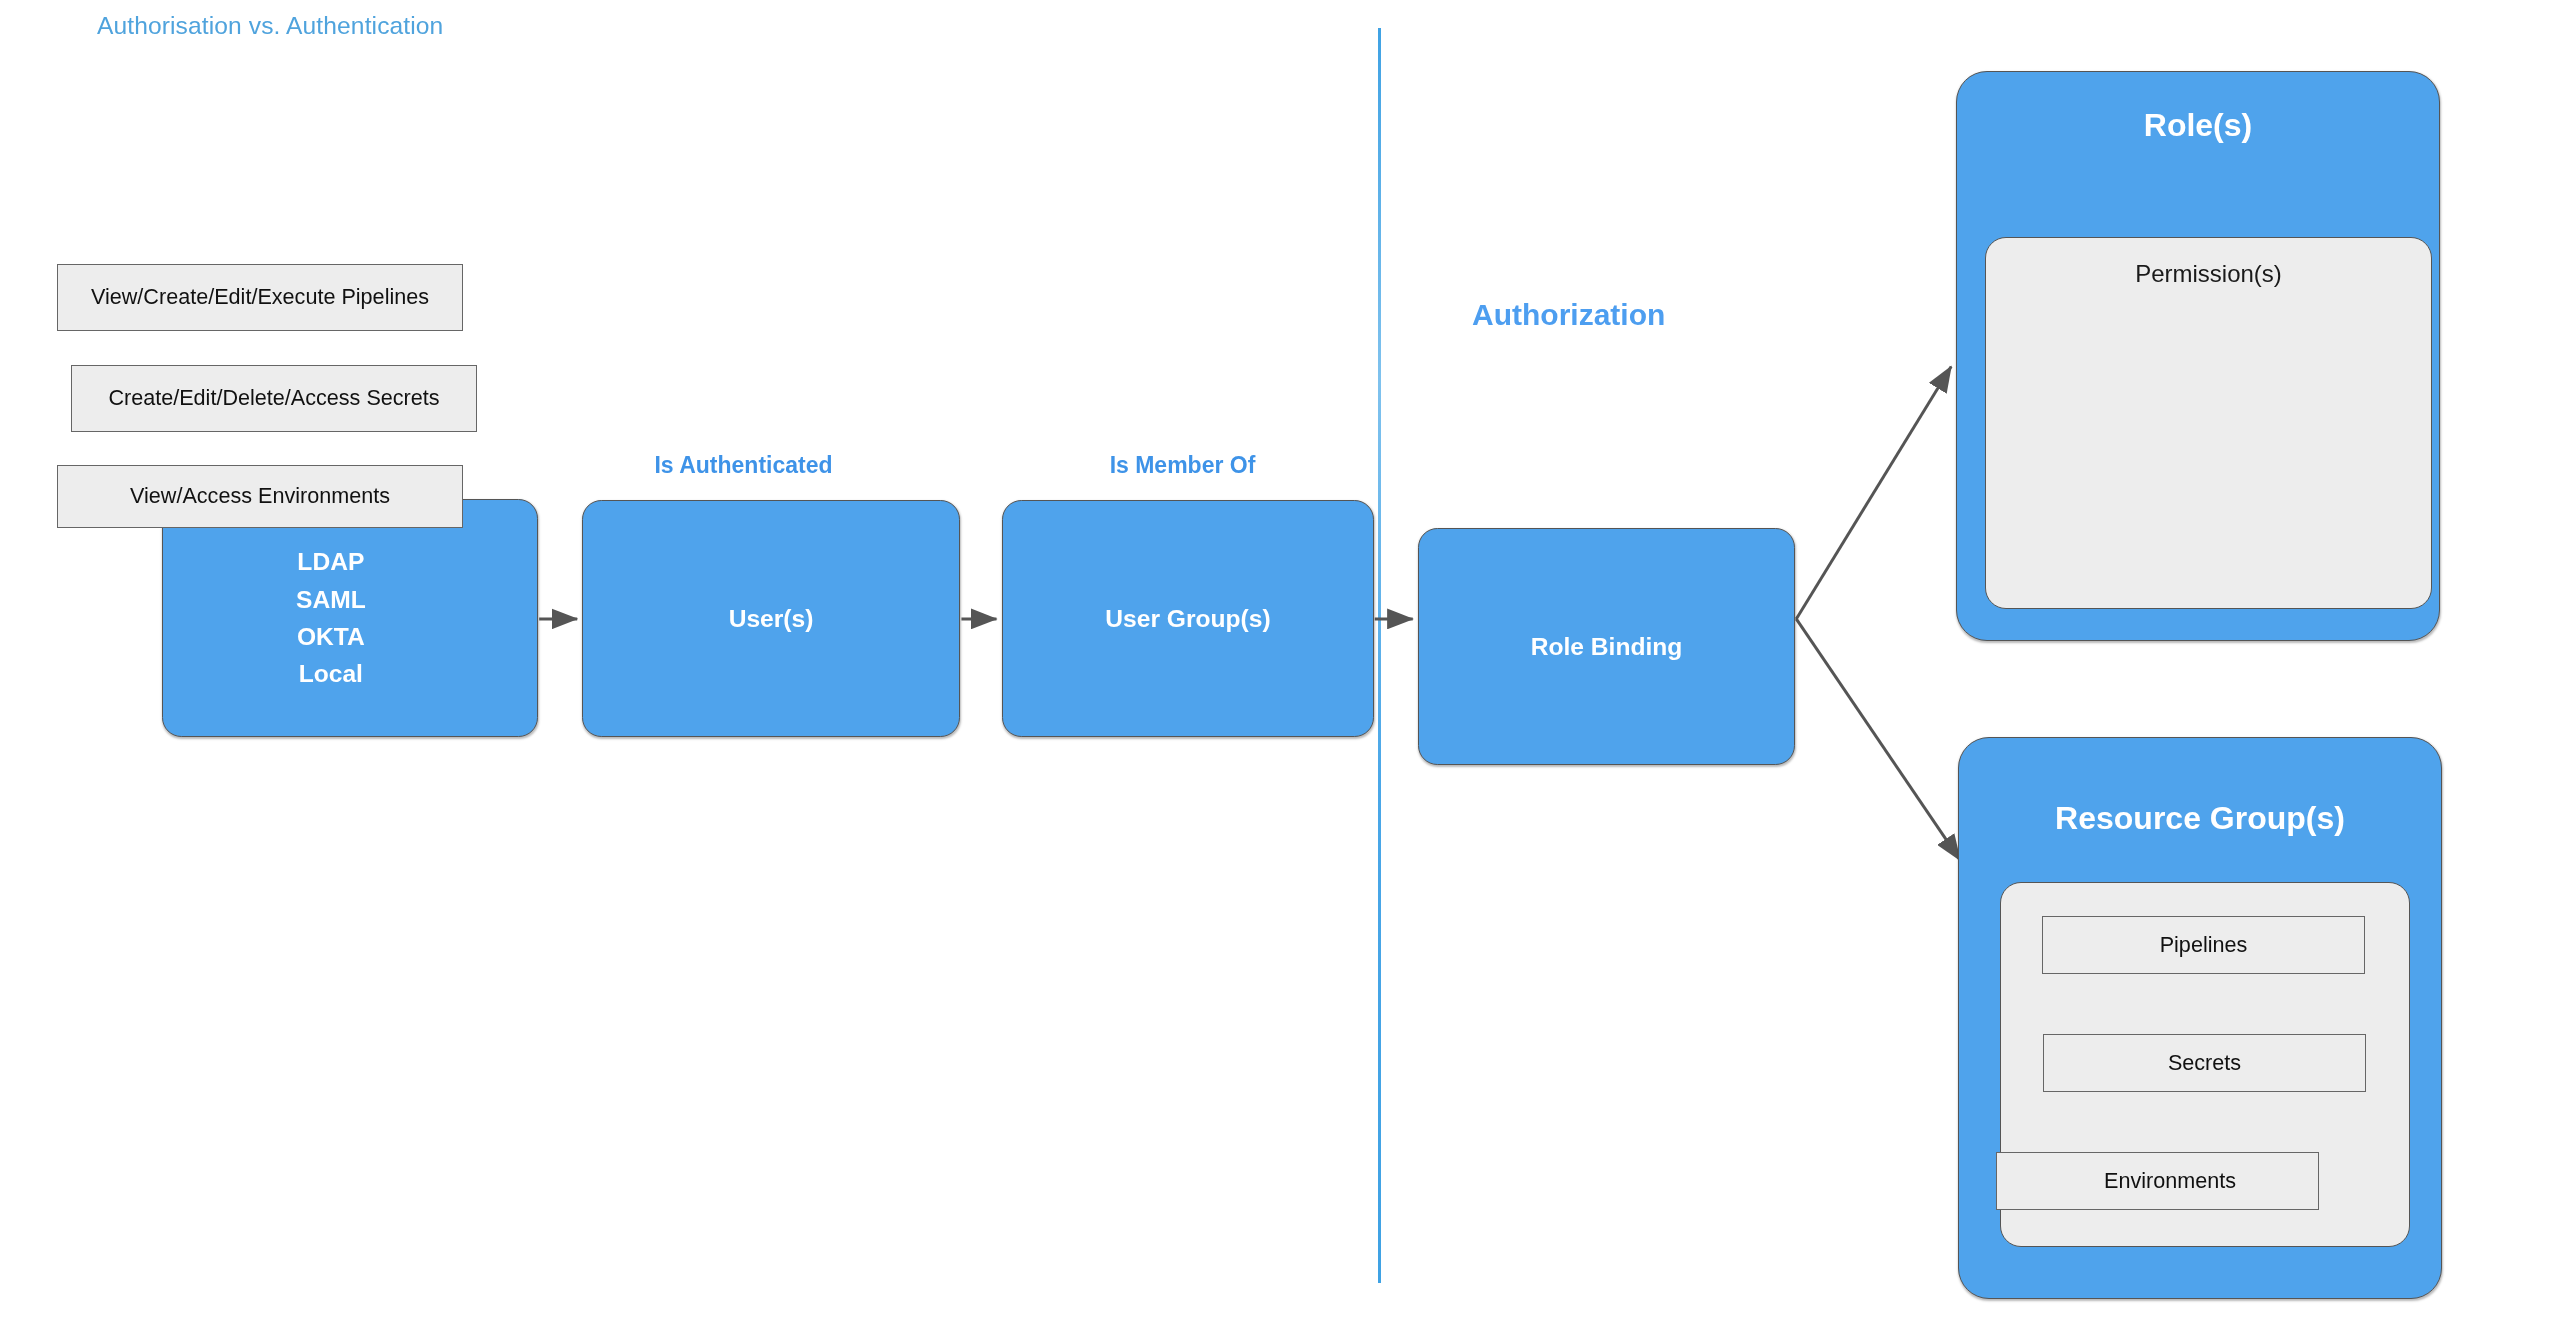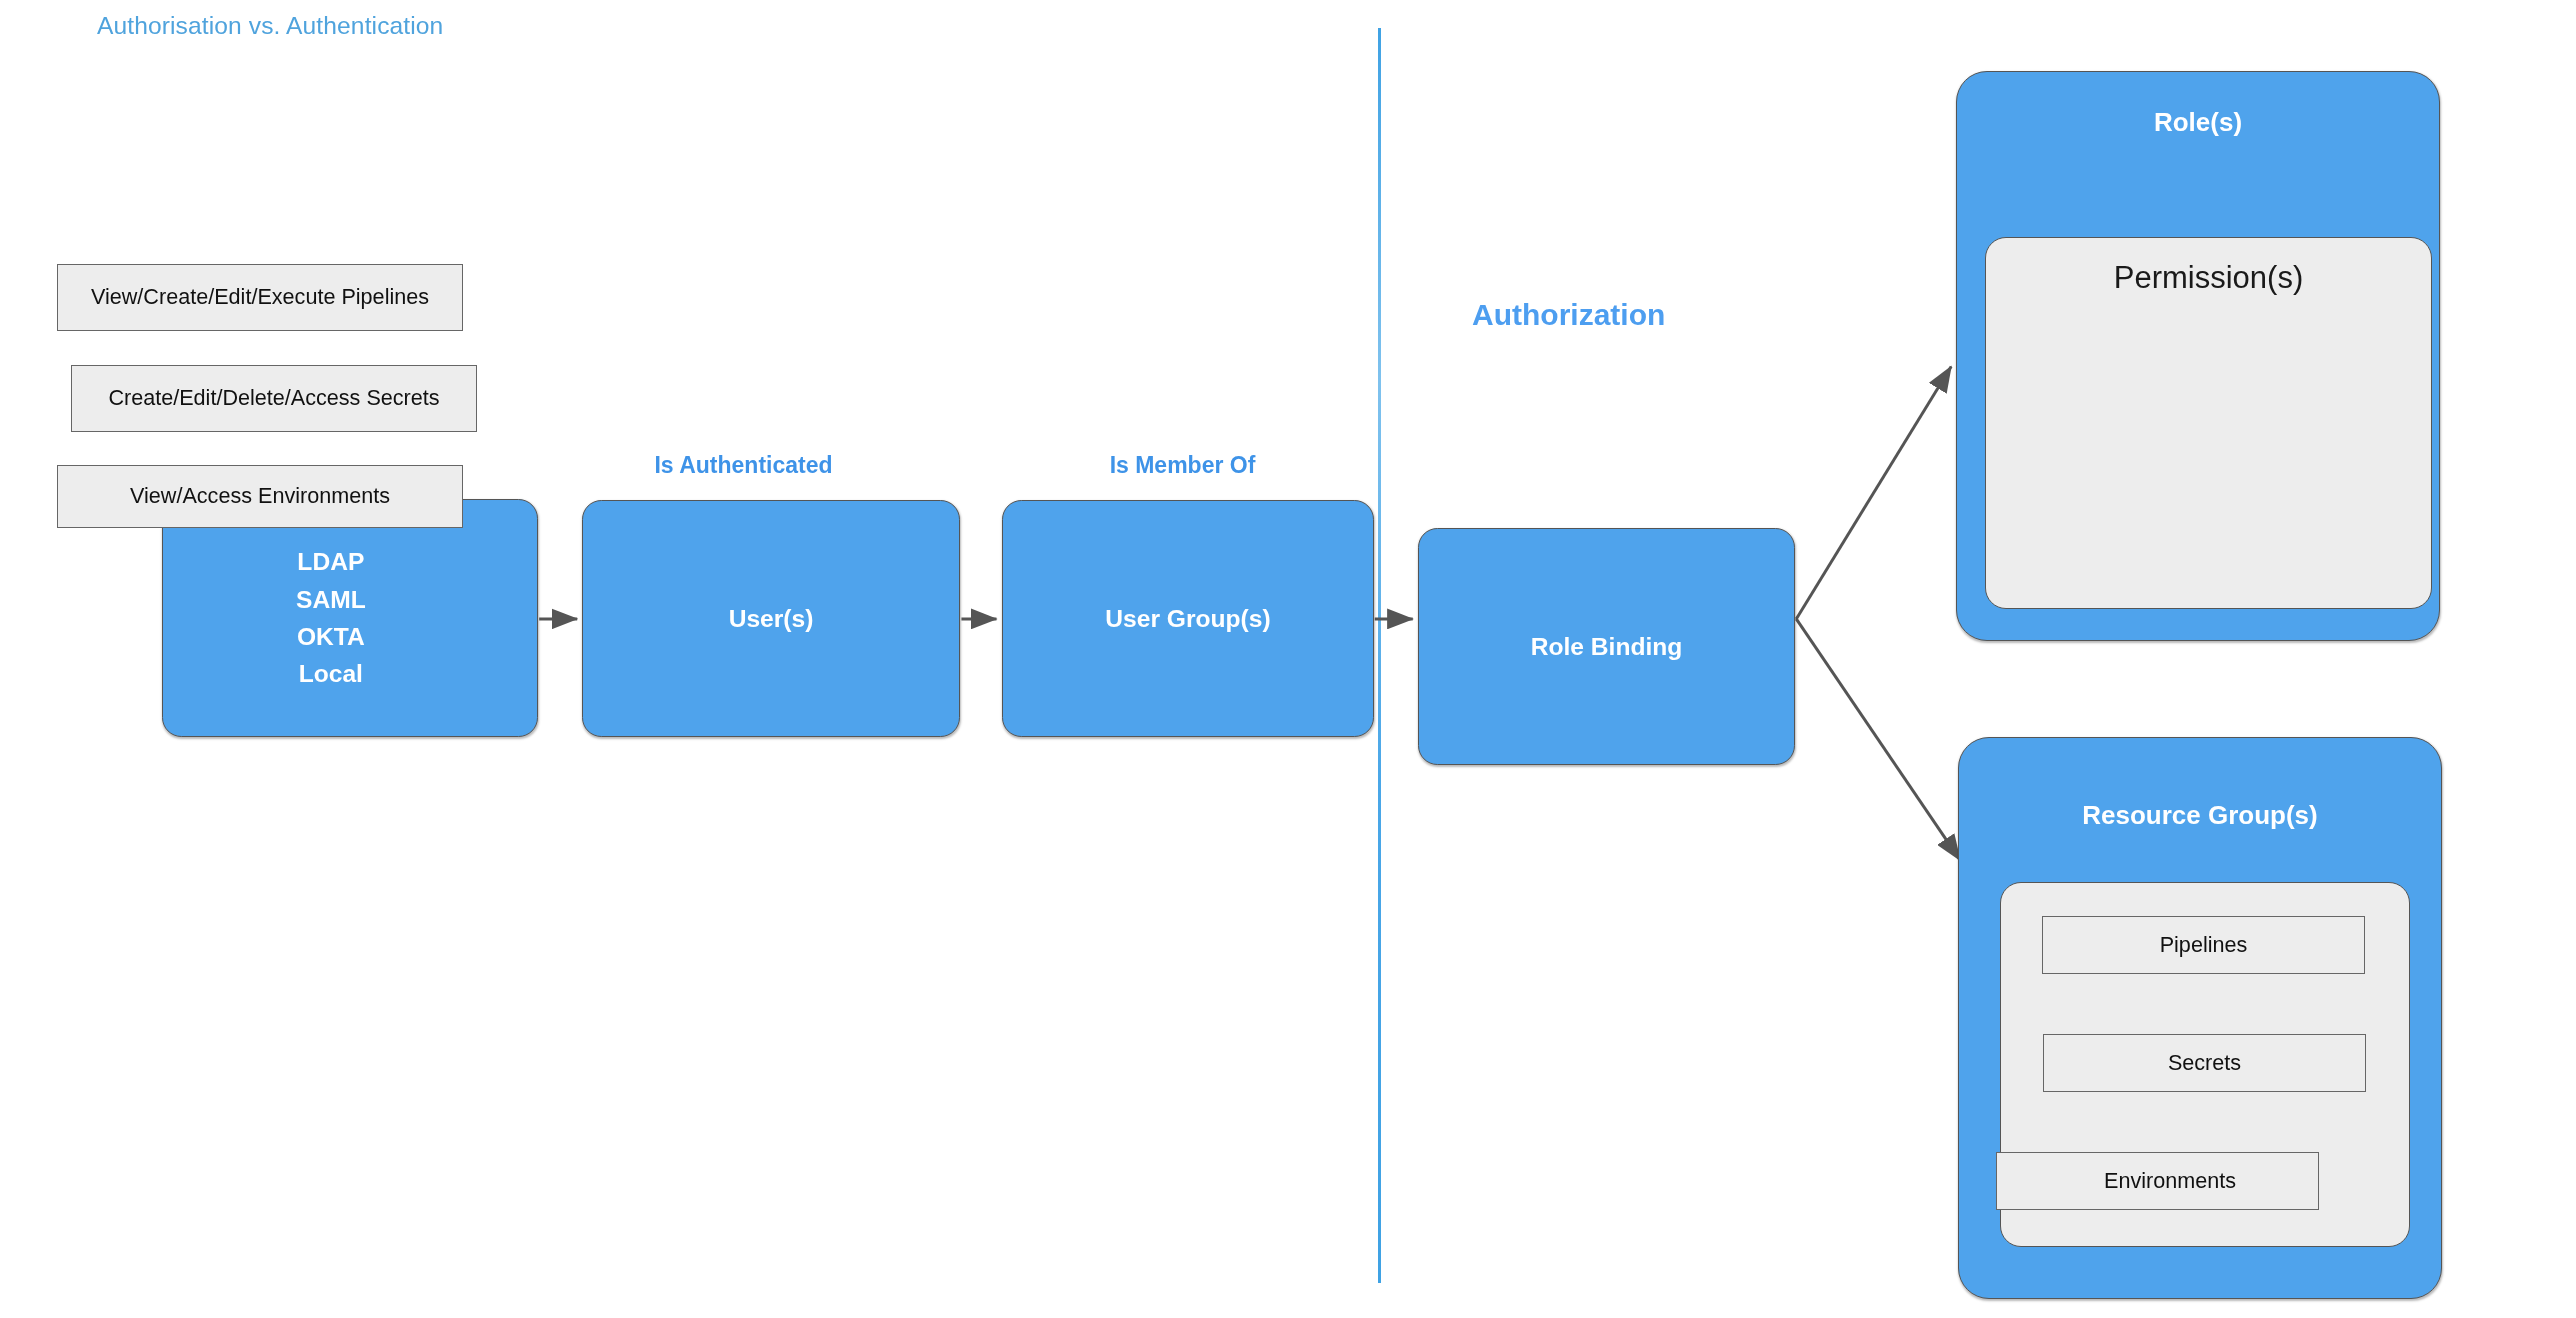--- a/index.html
+++ b/index.html
@@ -105,35 +105,35 @@
     border-radius: 31px;
     box-sizing: border-box;
     box-shadow: 0.7px 1.5px 2.2px rgba(0,0,0,0.28);
   }
   .group-title {
     position: absolute;
     left: 0; right: 0;
     text-align: center;
     color: #ffffff;
     font-weight: bold;
-    font-size: 26px;
+    font-size: 32px;
   }
   .inner-panel {
     position: absolute;
     background: #EDEDED;
     border: 1.5px solid #555555;
     border-radius: 21px;
     box-sizing: border-box;
   }
   .inner-title {
     position: absolute;
     left: 0; right: 0;
     text-align: center;
     color: #1a1a1a;
-    font-size: 31px;
+    font-size: 24px;
   }
   .item-box {
     position: absolute;
     background: #EDEDED;
     border: 1.5px solid #666666;
     box-sizing: border-box;
     display: flex;
     align-items: center;
     justify-content: center;
     text-align: center;

